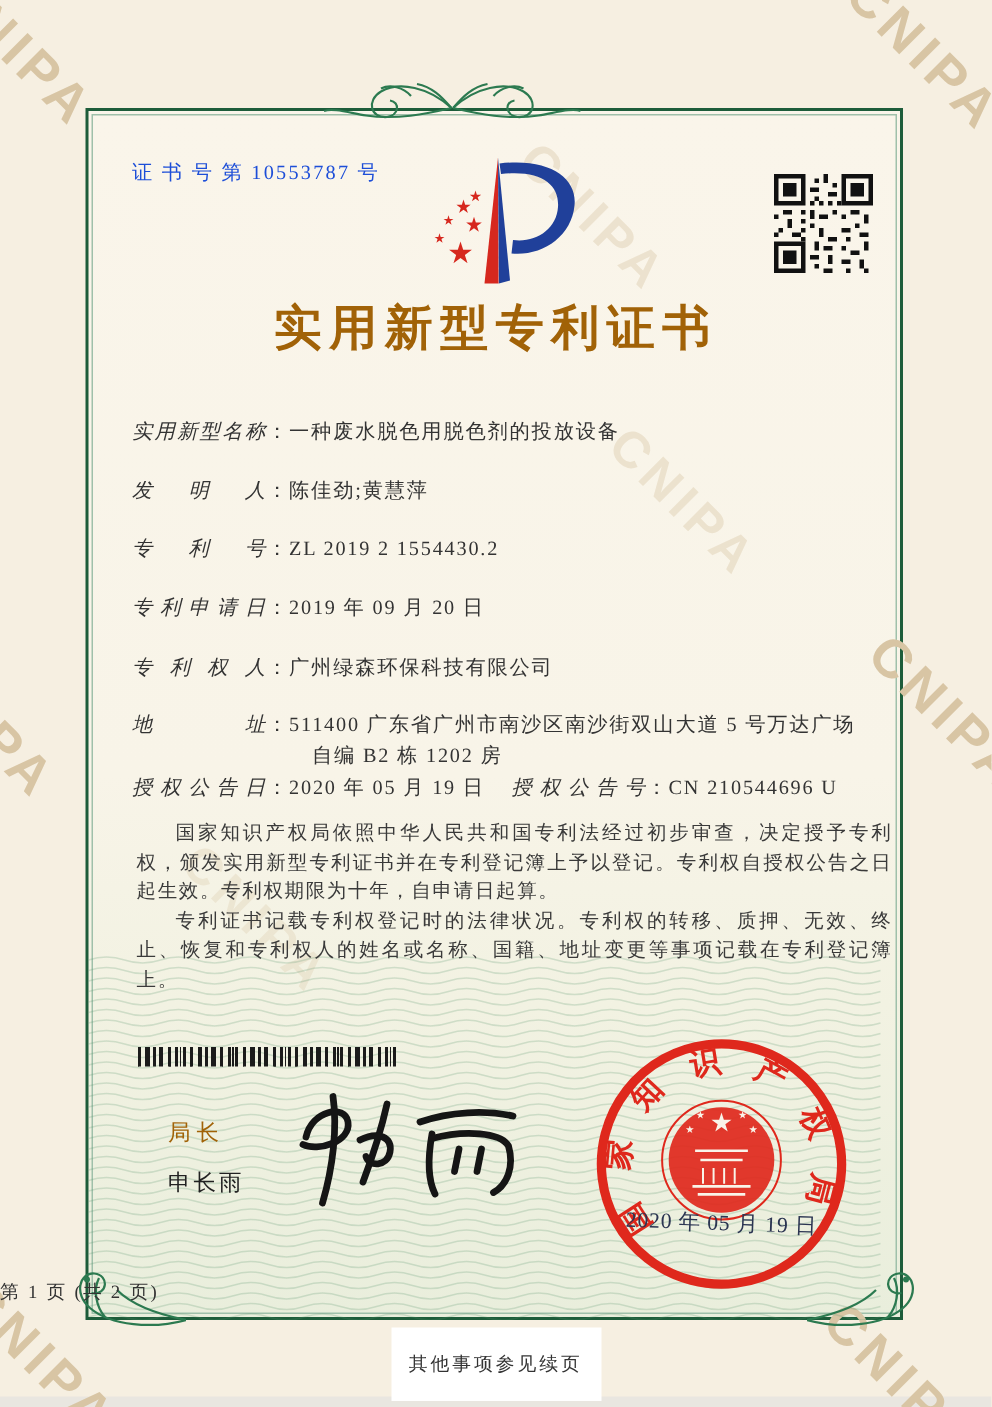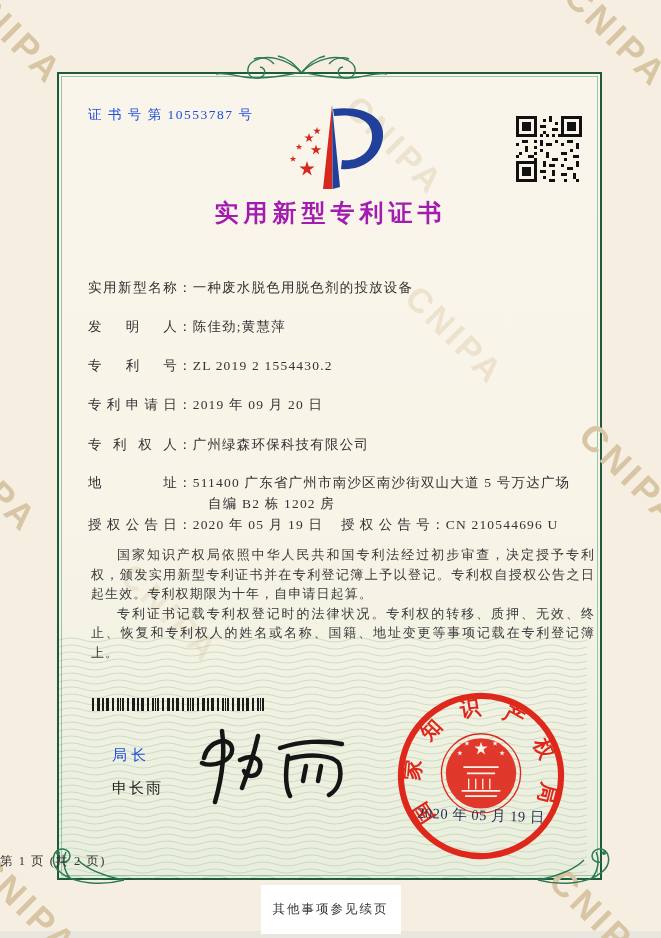--- a/index.html
+++ b/index.html
@@ -23,34 +23,34 @@
     box-sizing:border-box;border:2.5px solid #1d5c3a;
     background:linear-gradient(180deg,#faf5ea 0%,#f8f4e8 55%,#f2f2e2 74%,#e9eedc 100%);
   }
   .frame-inner{position:absolute;inset:2px;border:1px solid #9fc0aa;}
   .waves{position:absolute;z-index:1;left:59px;top:636px;pointer-events:none;}
   .ornament{position:absolute;z-index:2;pointer-events:none;}
   .flip{transform:scaleX(-1);}
   
   .abs{position:absolute;z-index:3;}
   .cert-no{left:88px;top:106px;font-size:13.5px;letter-spacing:1.5px;color:#1d4ed8;}
-  .doc-title{left:0;right:0;top:197px;text-align:center;font-size:24px;font-weight:bold;
-    letter-spacing:5px;color:#a21caf;}
+  .doc-title{left:0;right:0;top:197px;text-align:center;font-size:32px;font-weight:bold;
+    letter-spacing:5px;color:#a16207;}
   .frow{left:88px;font-size:13.5px;color:#333;letter-spacing:1.2px;white-space:nowrap;}
-  .f-label{display:inline-block;width:90px;text-align:justify;text-align-last:justify;}
+  .f-label{display:inline-block;width:90px;text-align:justify;text-align-last:justify;font-style:italic;}
   .addr2{left:208px;}
   .grant-no{left:341px;}
   .body-text{left:79px;top:545px;width:504px;font-size:13px;line-height:19.5px;
     letter-spacing:1.1px;text-align:justify;color:#3a3a3a;margin-left:12px;}
   .body-text p{margin:0;text-indent:2em;}
   .barcode{left:92px;top:698px;width:173px;height:13px;
     background-image:
       repeating-linear-gradient(90deg,#1b1b1b 0 2px,transparent 2px 5px),
       repeating-linear-gradient(90deg,#1b1b1b 0 1px,transparent 1px 7px);}
-  .director-title{left:112px;top:746px;font-size:15px;letter-spacing:4px;color:#1d4ed8;
+  .director-title{left:112px;top:746px;font-size:15px;letter-spacing:4px;color:#a16207;
     font-family:"Liberation Sans", sans-serif;}
   .director-name{left:112px;top:779px;font-size:15px;letter-spacing:2px;color:#222;
     font-family:"Liberation Sans", sans-serif;}
   .sig-svg{left:188px;top:728px;}
   .seal-svg{left:393px;top:688px;}
   .seal-date{left:393px;top:806px;width:176px;text-align:center;font-size:14.5px;
     color:#2b3552;letter-spacing:.5px;transform:rotate(2deg);z-index:4;}
   .page-info{left:0;right:0;top:853px;text-align:left;font-size:12.5px;
     letter-spacing:1.5px;color:#333;}
   .footer-note{left:50%;transform:translateX(-50%);top:885px;background:#ffffff;

